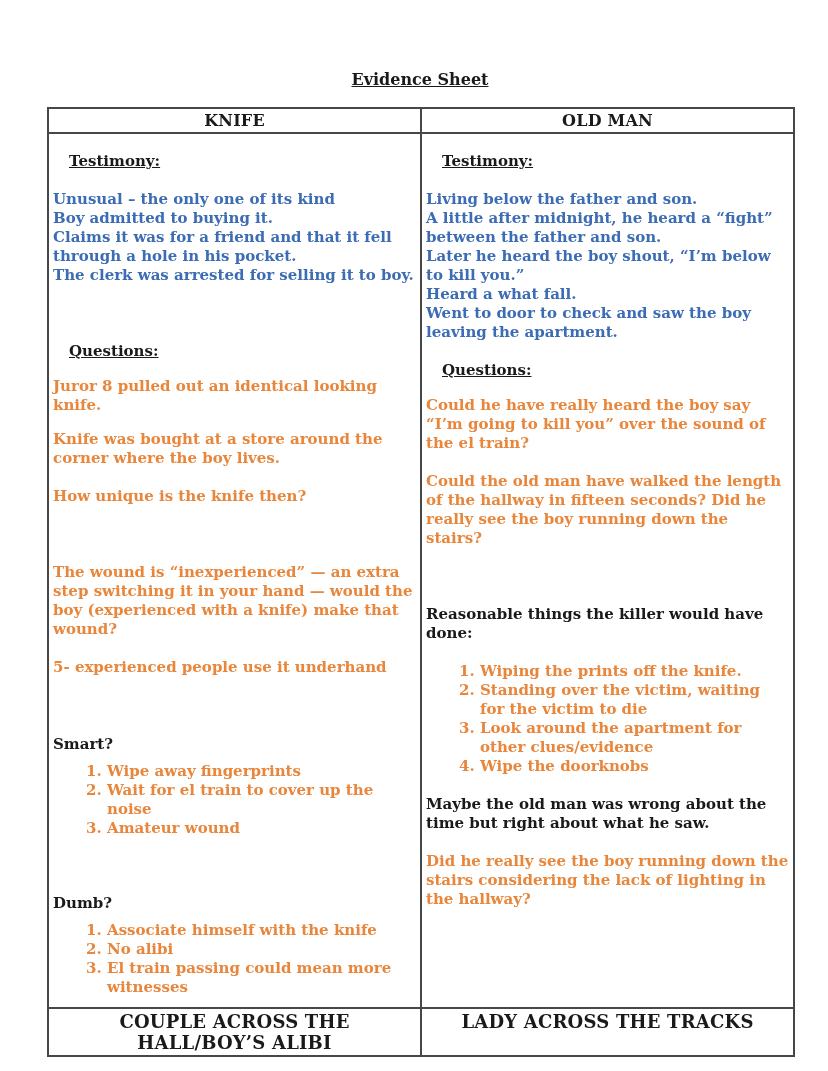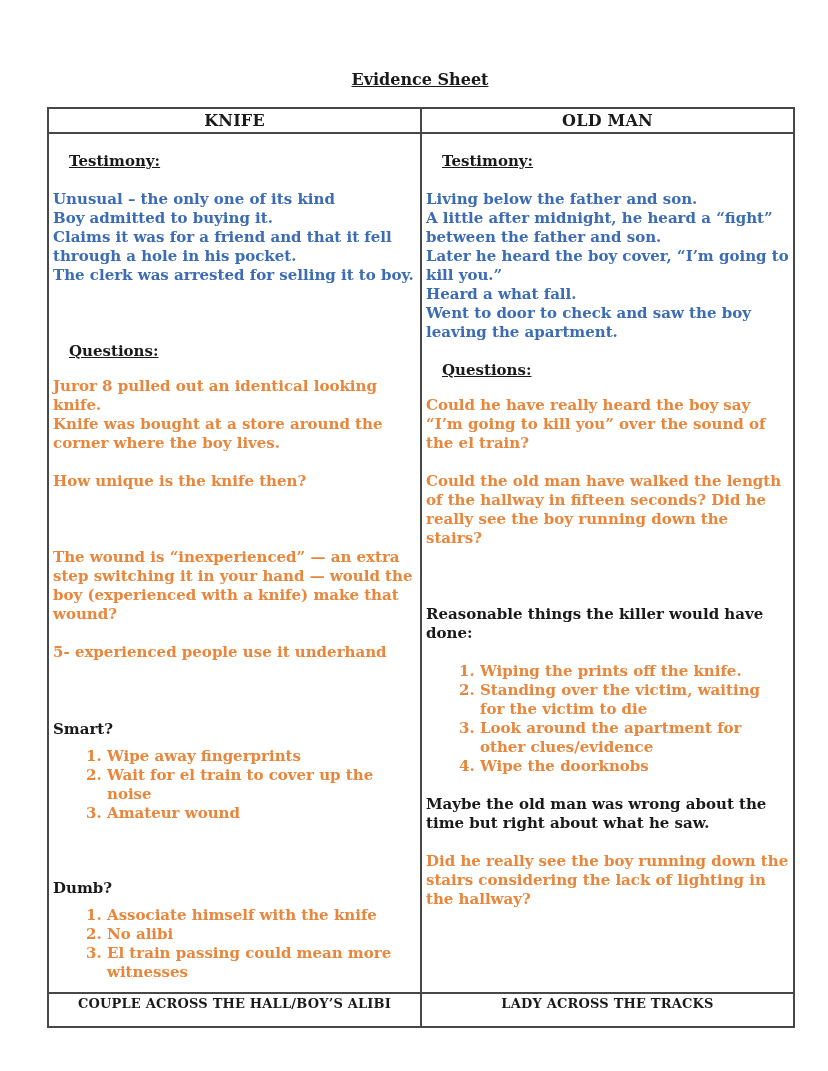--- a/index.html
+++ b/index.html
@@ -46,38 +46,38 @@
     letter-spacing:0.2px;
   }
   td.bodycell{
     height:808px;
     font-size:15px;
     line-height:19px;
     padding:3px 6px 3px 7px;
   }
   th.footcell{
     height:34px;
-    font-size:13px;
+    font-size:18px;
     text-align:center;
     font-weight:bold;
     padding:2px 2px;
     letter-spacing:0.2px;
   }
   .hu{ 
     color:var(--ink);
     text-decoration:underline;
     margin:16px;
   }
   .hb{ 
     color:var(--ink);
     margin:0;
   }
   p{margin:0;}
   .blue{color:var(--blue);}
-  .orange{color:var(--orange);}
+  .orange{color:var(--orange);margin-top:15px;}
   ol{
     margin:8px;
     padding-left:46px;
     color:var(--orange);
   }
   ol li{line-height:19px;}
   .gap-1{margin-top:19px;}
   .gap-2{margin-top:58px;}
   .gap-3{margin-top:57px;}
   .gap-4{margin-top:56px;}
@@ -124,21 +124,21 @@
         <li>No alibi</li>
         <li>El train passing could mean more witnesses</li>
       </ol>
     </td>
 
     <td class="bodycell">
       <p class="hu">Testimony:</p>
       <div class="gap-1">
         <p class="blue">Living below the father and son.</p>
         <p class="blue">A little after midnight, he heard a “fight” between the father and son.</p>
-        <p class="blue">Later he heard the boy cover, “I’m going to kill you.”</p>
+        <p class="blue">Later he heard the boy shout, “I’m below to kill you.”</p>
         <p class="blue">Heard a what fall.</p>
         <p class="blue">Went to door to check and saw the boy leaving the apartment.</p>
       </div>
       <p class="hu gap-1">Questions:</p>
       <p class="orange">Could he have really heard the boy say “I’m going to kill you” over the sound of the el train?</p>
       <p class="orange gap-1">Could the old man have walked the length of the hallway in fifteen seconds? Did he really see the boy running down the stairs?</p>
       <p class="hb gap-3">Reasonable things the killer would have done:</p>
       <ol class="gap-1">
         <li>Wiping the prints off the knife.</li>
         <li>Standing over the victim, waiting for the victim to die</li>

